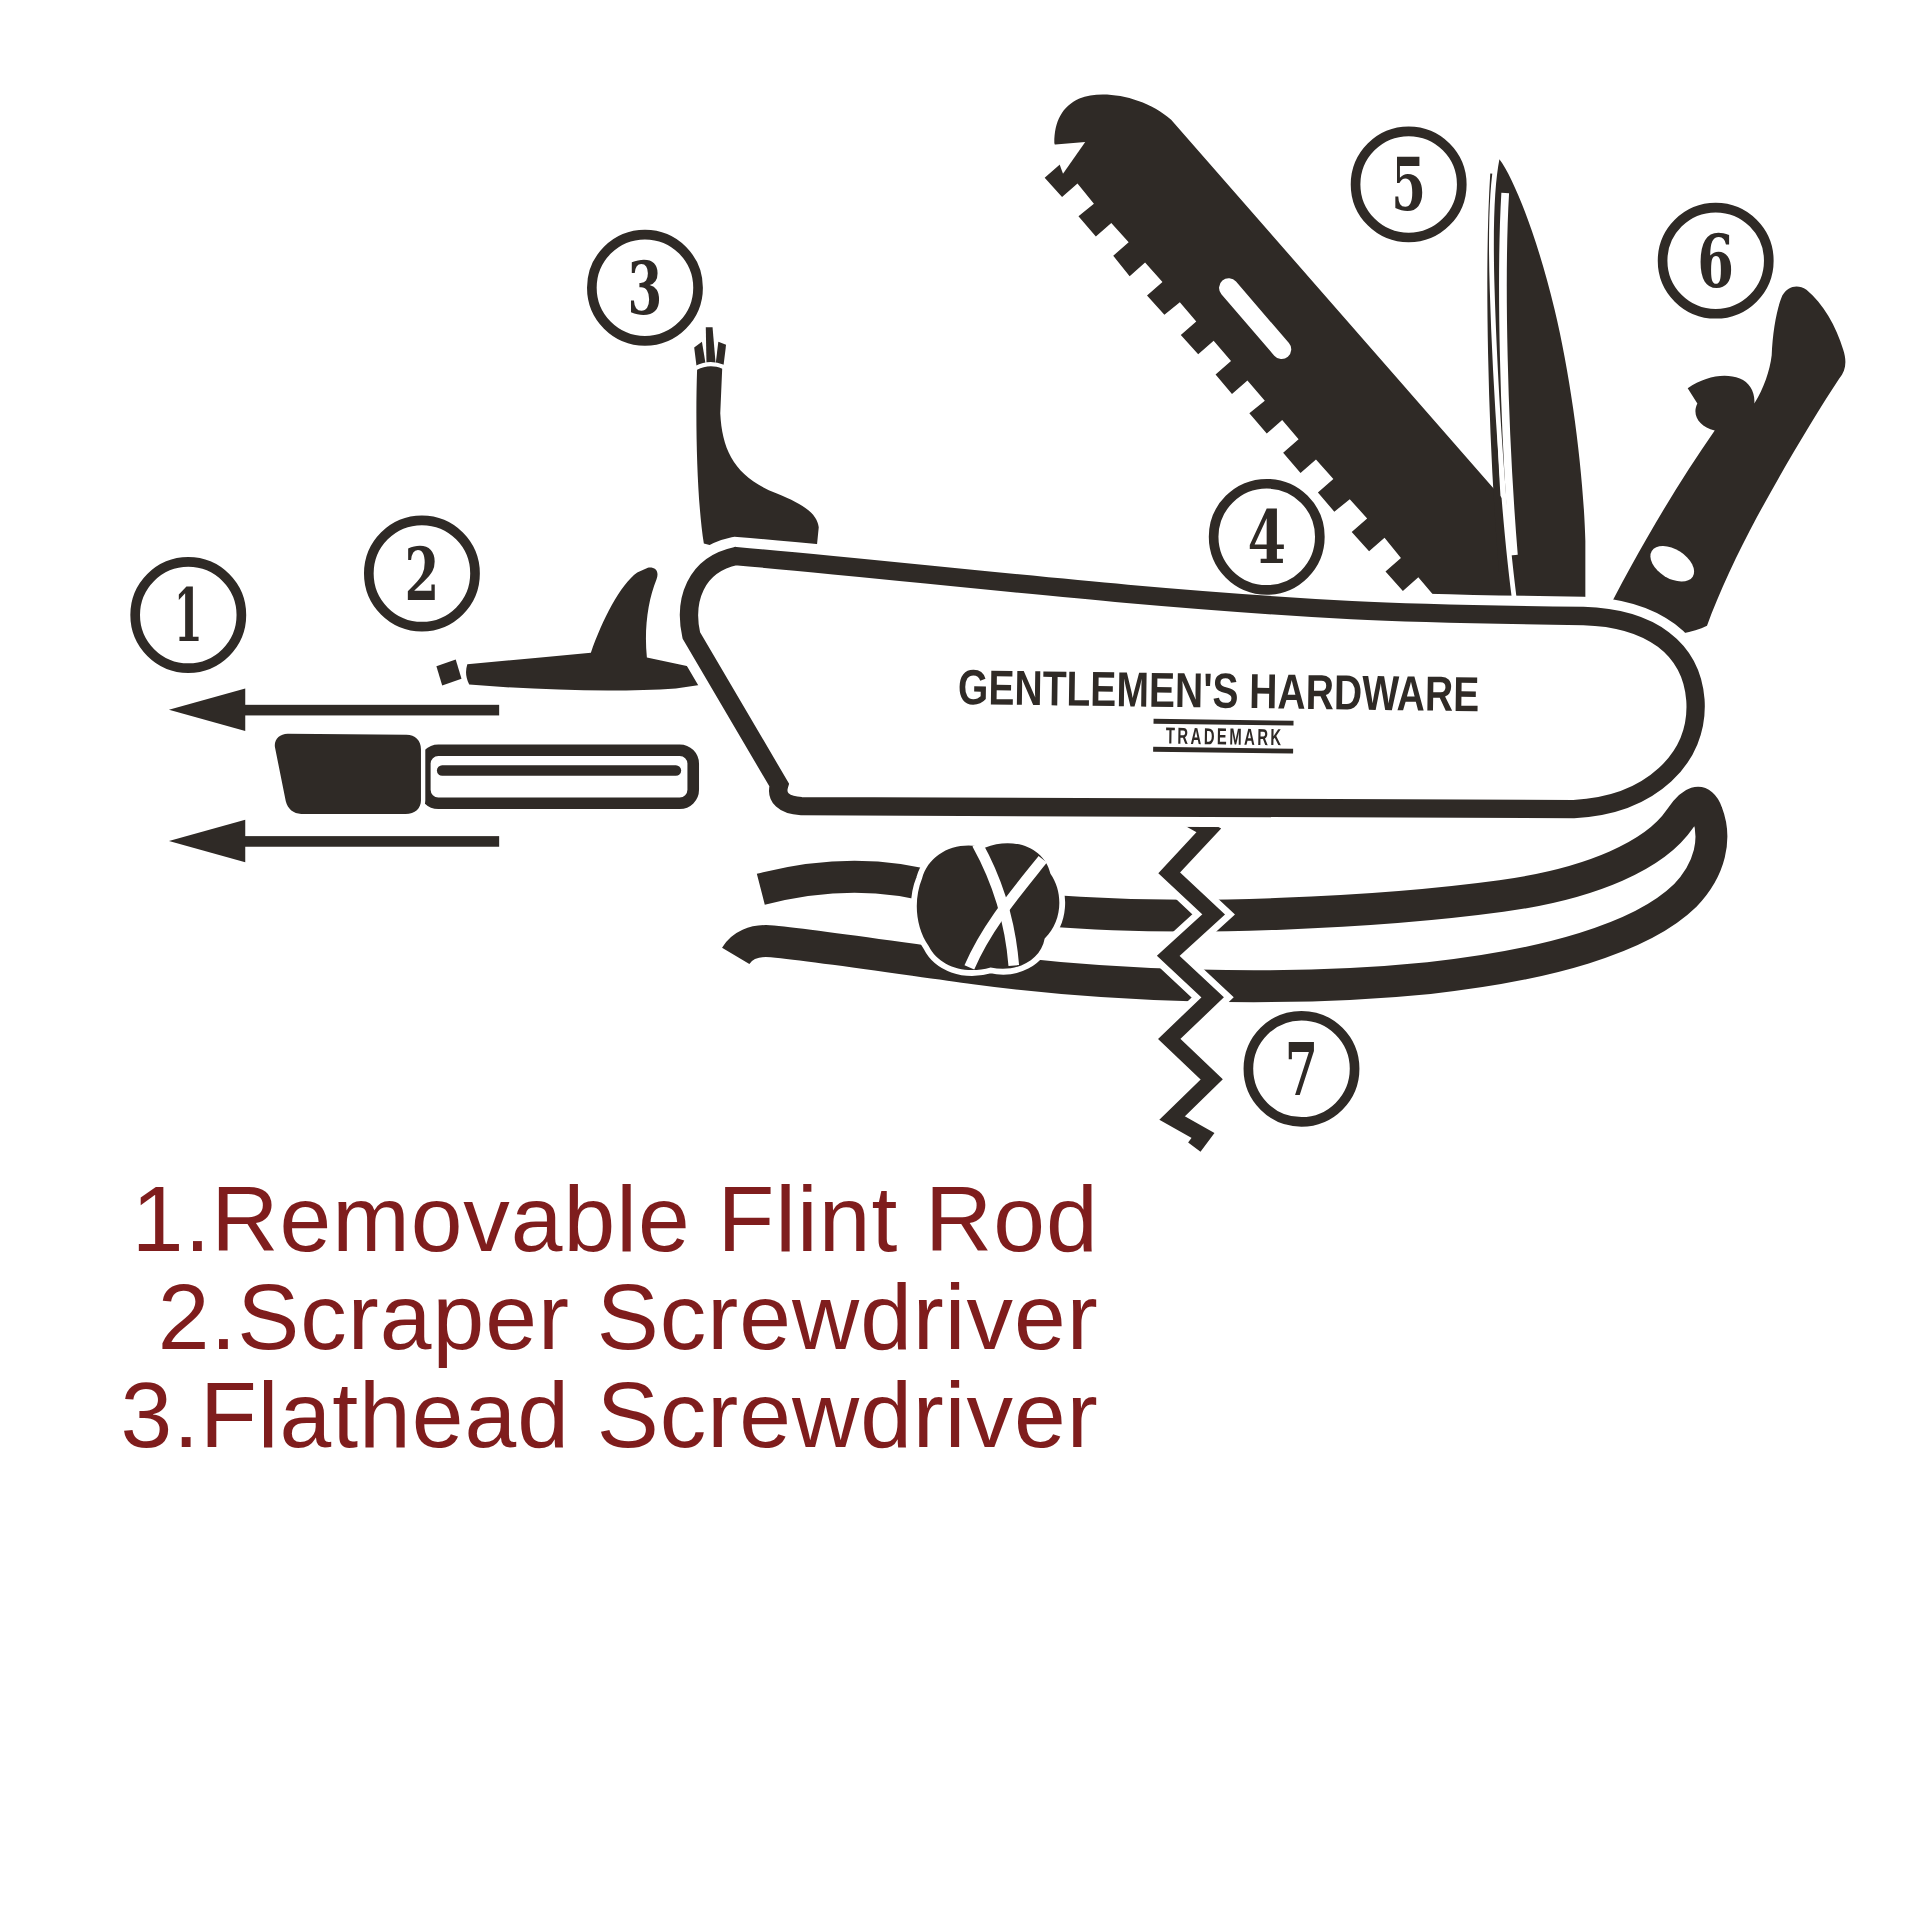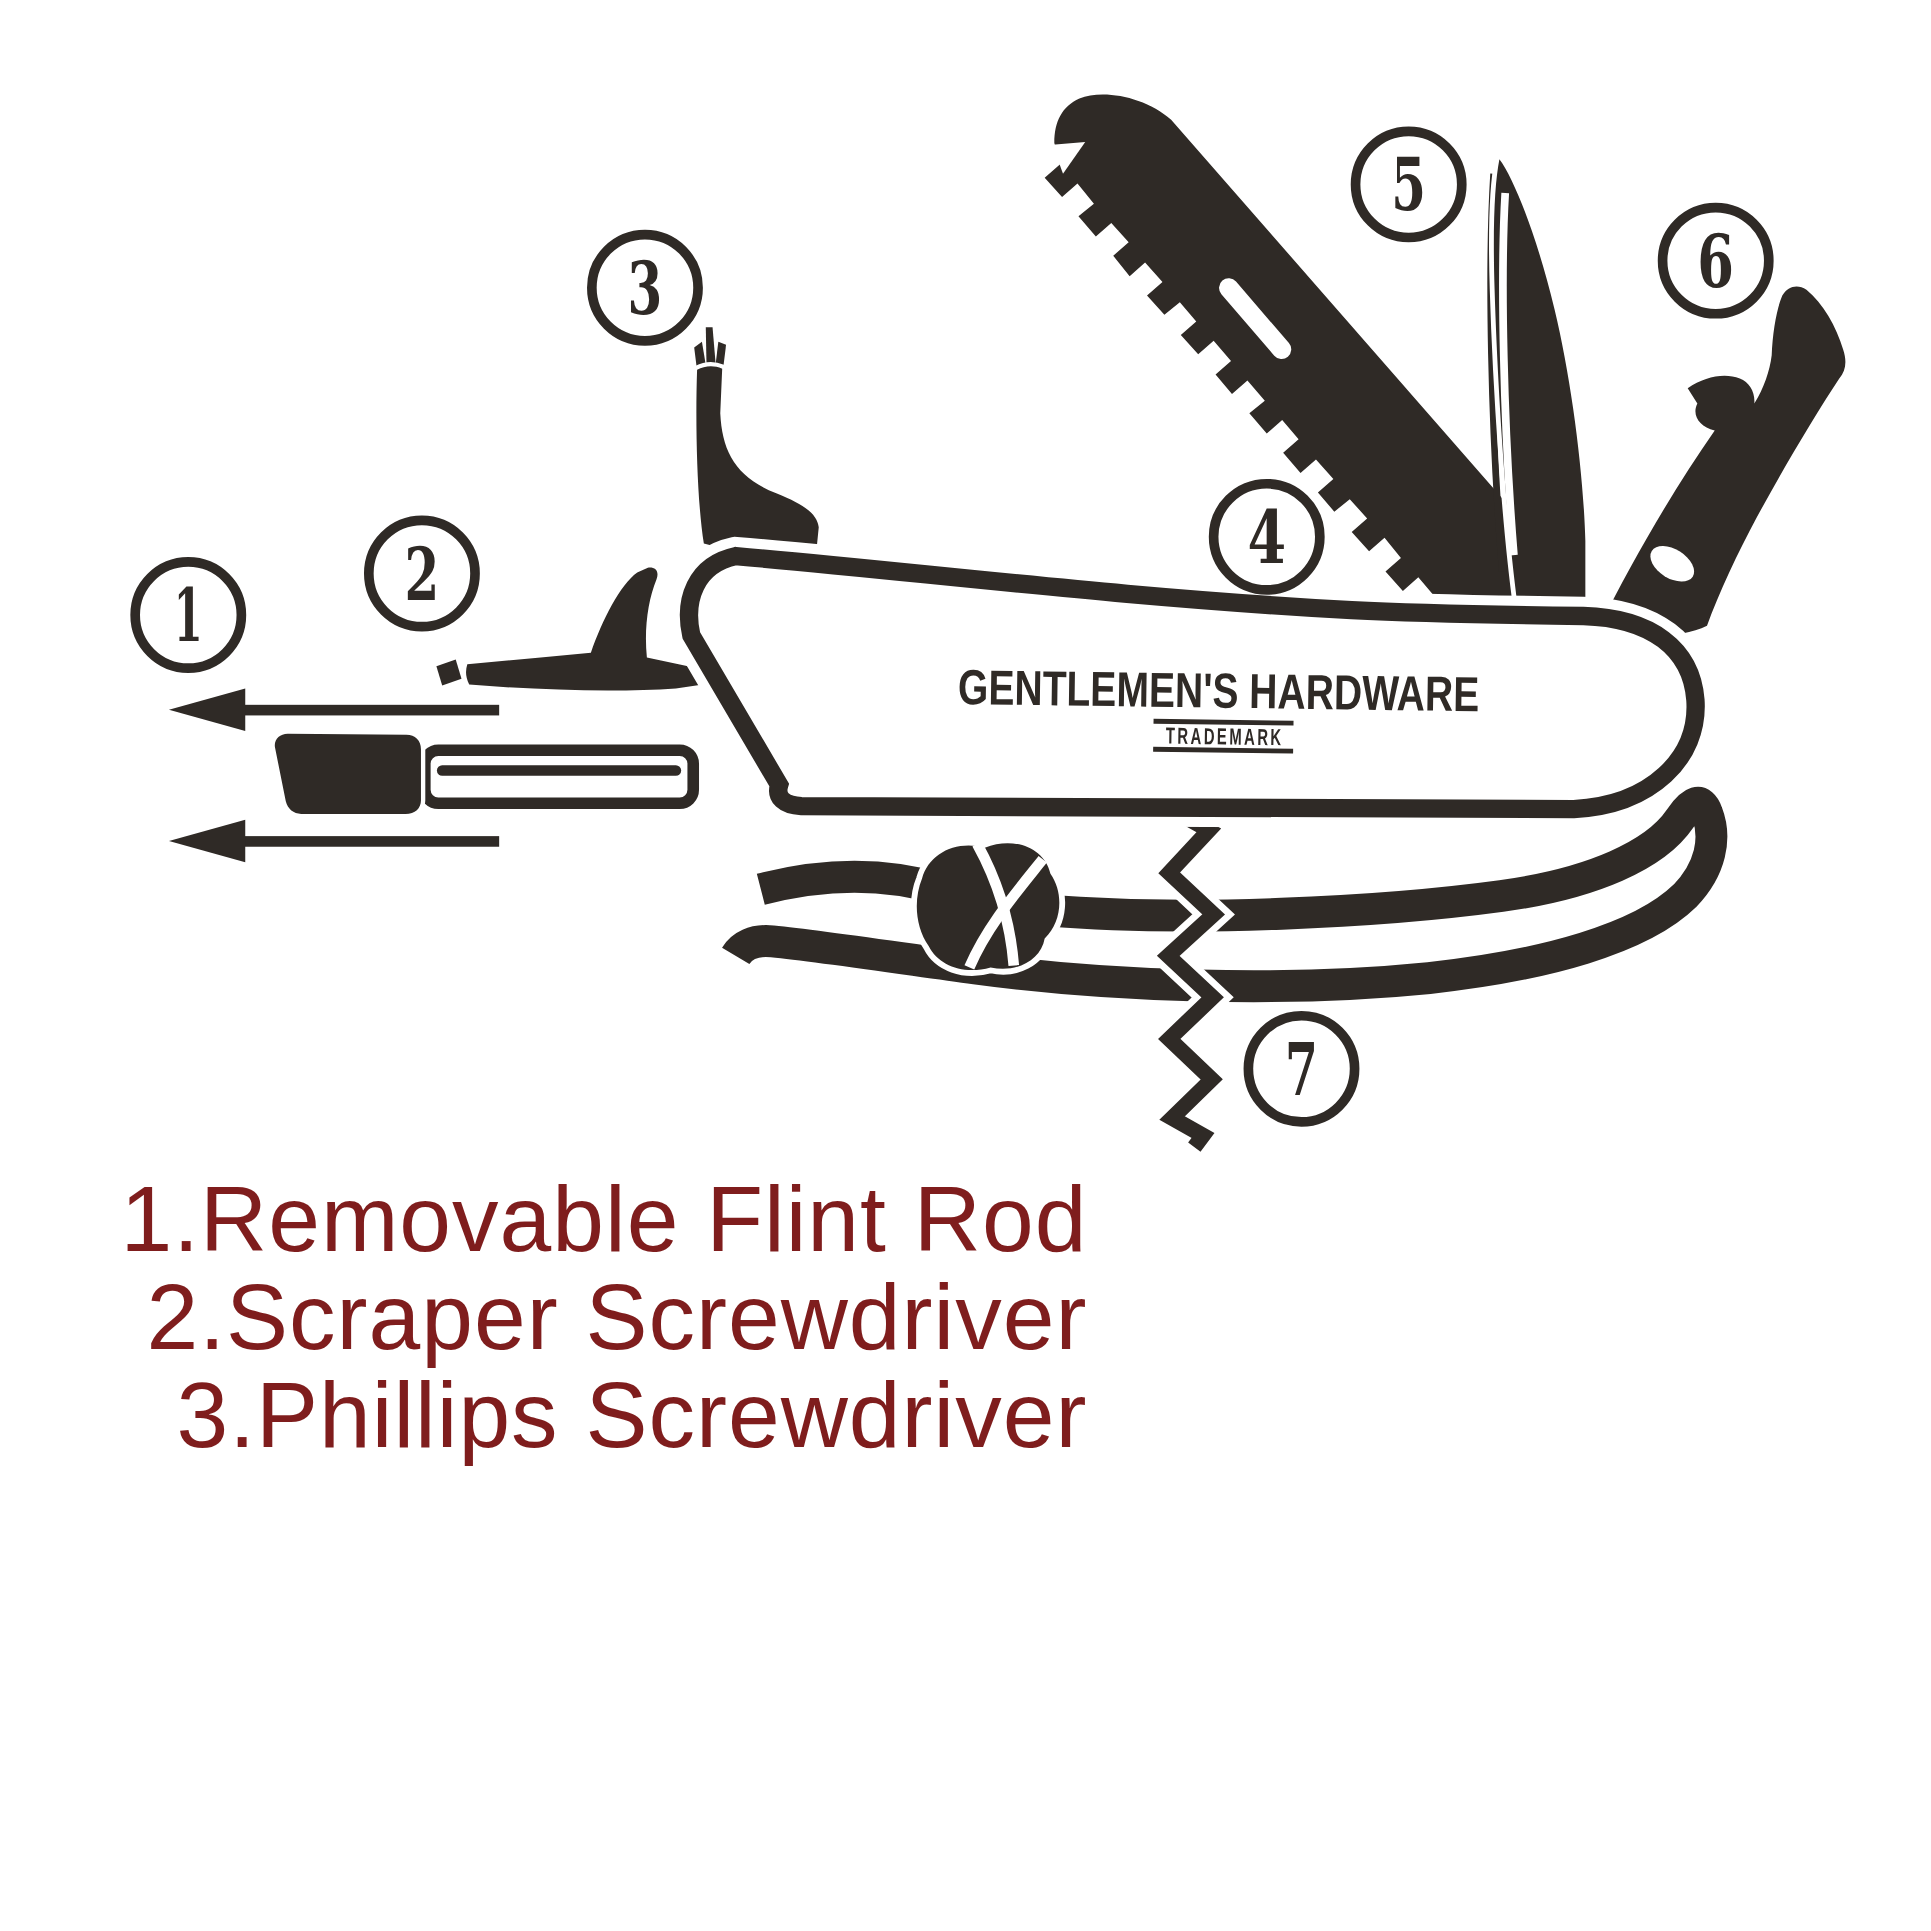--- a/index.html
+++ b/index.html
@@ -194,16 +194,16 @@
     </g>
     <g>
       <circle cx="1348" cy="1107" r="55" fill="#fff" stroke="#2f2a26" stroke-width="10"></circle>
       <text class="callout-digit" x="1348" y="1134" font-size="76" text-anchor="middle" textLength="34" lengthAdjust="spacingAndGlyphs">7</text>
     </g>
   </svg>
 
   <div class="legend">
     <span class="row"><span class="num">1.</span><span>Removable Flint Rod</span></span>
     <span class="row"><span class="num">2.</span><span>Scraper Screwdriver</span></span>
-    <span class="row"><span class="num">3.</span><span>Phillips Screwdriver</span></span>
+    <span class="row"><span class="num">3.</span><span>Flathead Screwdriver</span></span>
   </div>
 </div>
 
 
 </body></html>

